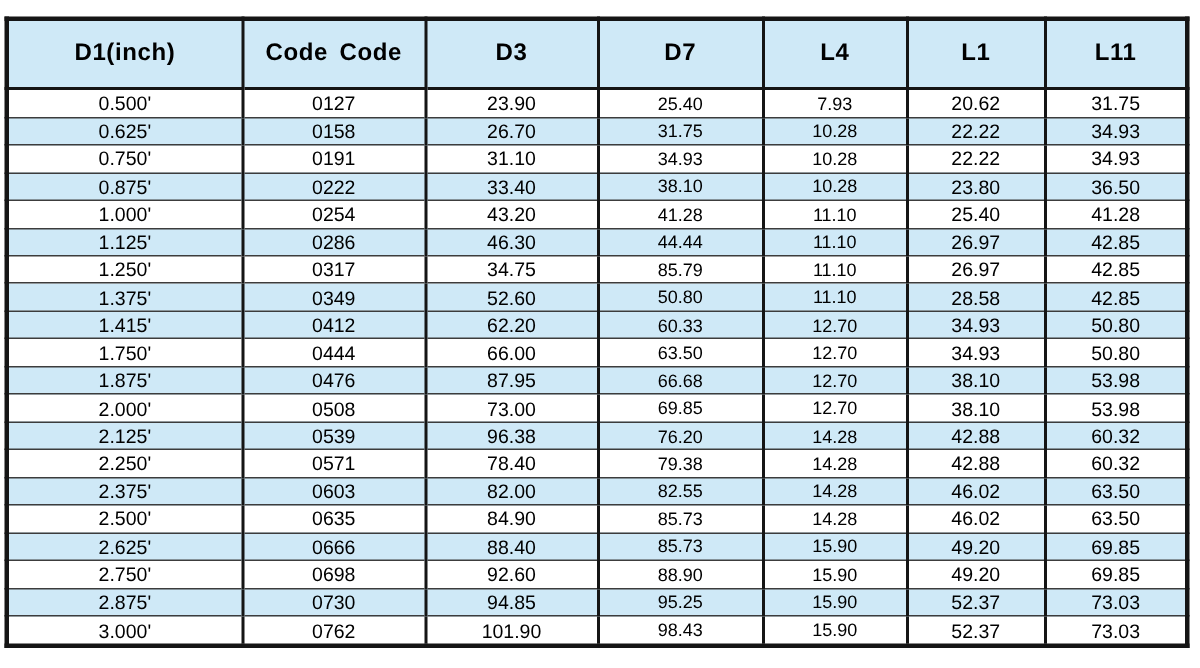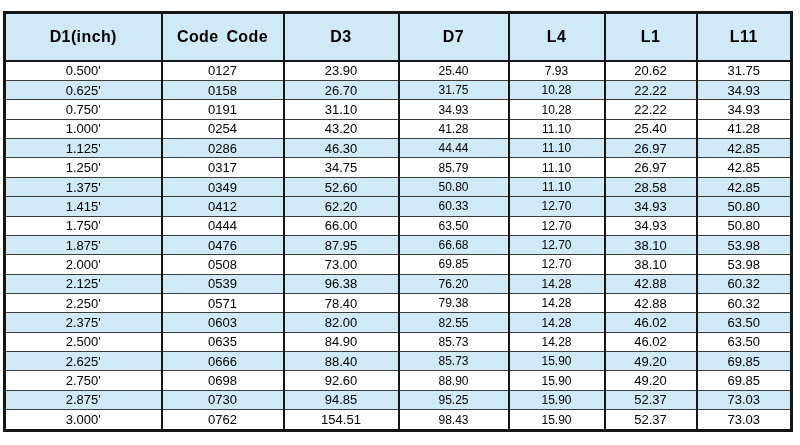--- a/index.html
+++ b/index.html
@@ -30,26 +30,26 @@
     height:421px;
     border:3px solid var(--border-strong);
     background:var(--row-bg);
   }
   table.spec th{
     background:var(--header-bg);
     font-size:16px;
     font-weight:bold;
     letter-spacing:0.4px;
     word-spacing:3px;
-    height:48px;
+    height:31px;
     text-align:center;
     vertical-align:middle;
     border-left:2px solid var(--border-strong);
     border-bottom:2px solid var(--border-strong);
-    padding:0;
+    padding:13px;
   }
   table.spec th:first-child{border-left:none;}
   table.spec td{
     font-size:13px;
     text-align:center;
     vertical-align:middle;
     border-left:2px solid var(--border-strong);
     border-top:1px solid var(--border-light);
     padding:0;
     line-height:1;
@@ -104,20 +104,29 @@
         </tr>
         <tr>
           <td>0.750'</td>
           <td>0191</td>
           <td>31.10</td>
           <td class="fs-small">34.93</td>
           <td class="fs-small">10.28</td>
           <td>22.22</td>
           <td>34.93</td>
         </tr>
+        <tr class="alt">
+          <td>0.875'</td>
+          <td>0222</td>
+          <td>33.40</td>
+          <td class="fs-small">38.10</td>
+          <td class="fs-small">10.28</td>
+          <td>23.80</td>
+          <td>36.50</td>
+        </tr>
         <tr>
           <td>1.000'</td>
           <td>0254</td>
           <td>43.20</td>
           <td class="fs-small">41.28</td>
           <td class="fs-small">11.10</td>
           <td>25.40</td>
           <td>41.28</td>
         </tr>
         <tr class="alt">
@@ -242,21 +251,21 @@
           <td>0730</td>
           <td>94.85</td>
           <td class="fs-small">95.25</td>
           <td class="fs-small">15.90</td>
           <td>52.37</td>
           <td>73.03</td>
         </tr>
         <tr>
           <td>3.000'</td>
           <td>0762</td>
-          <td>154.51</td>
+          <td>101.90</td>
           <td class="fs-small">98.43</td>
           <td class="fs-small">15.90</td>
           <td>52.37</td>
           <td>73.03</td>
         </tr>
       </tbody>
   </table>
 </div>
 
 </body></html>

